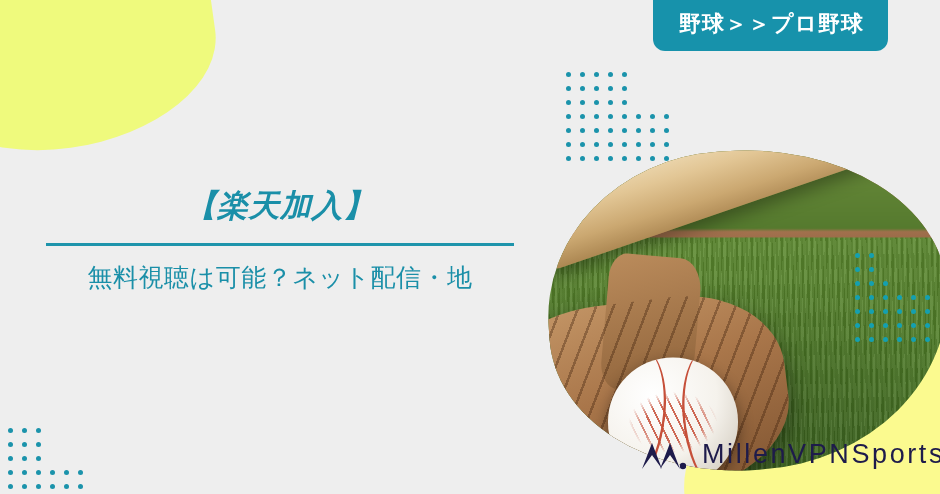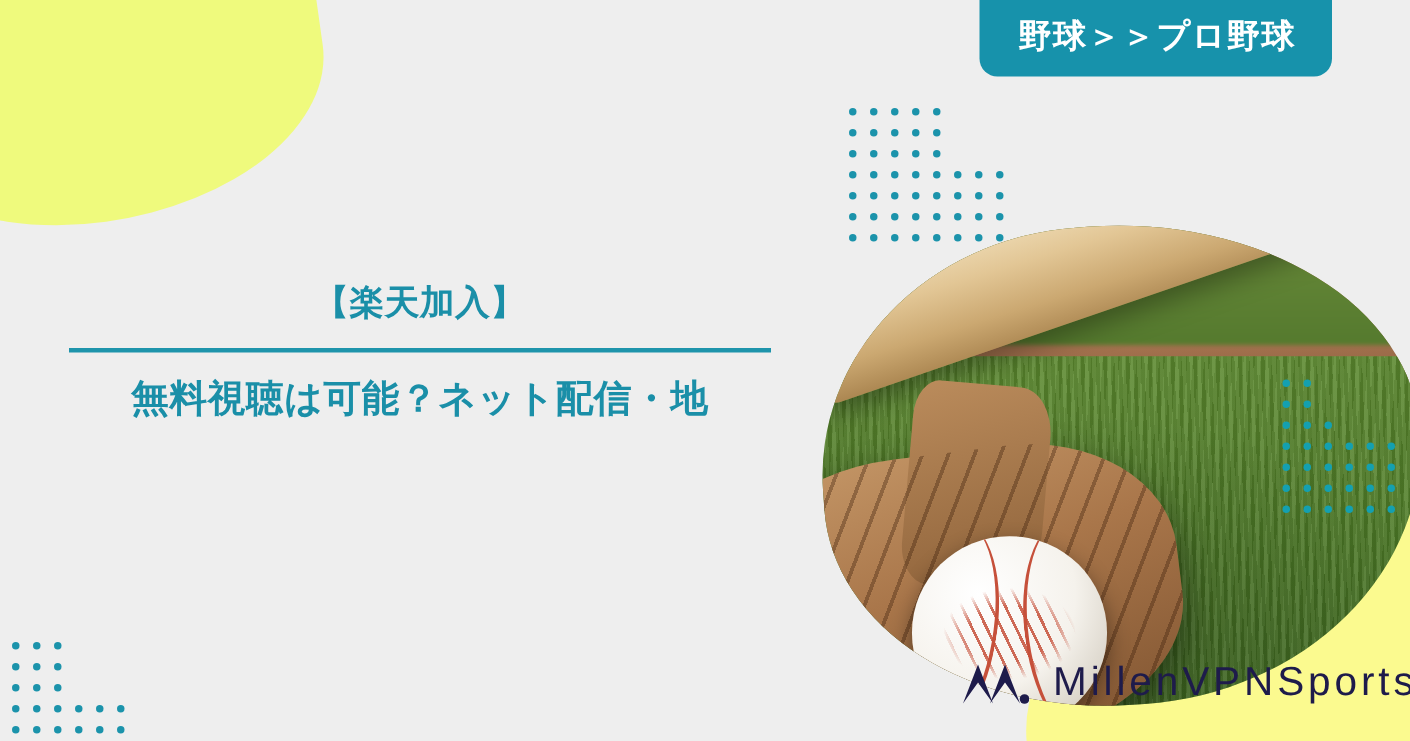--- a/index.html
+++ b/index.html
@@ -175,34 +175,35 @@
 
   
   .title-wrap {
     position:absolute;
     left:0; top:186px;
     width:560px;
     text-align:center;
     color:#1a8fa8;
   }
   .title-line {
-    font-size:23px;
+    font-size:31px;
     font-weight:bold;
     line-height:1.32;
     letter-spacing:.5px;
+    font-style:italic;
   }
   .divider {
     width:468px;
     height:3px;
     background:#1e94ab;
     margin:16px auto 14px auto;
   }
   .subtitle-line {
     font-size:25px;
-    font-weight:bold;
+    font-weight:normal;
     line-height:1.42;
     letter-spacing:.5px;
     color:#1a8fa8;
   }
 
   
   .logo {
     position:absolute;
     left:640px; bottom:24px;
     display:flex;

